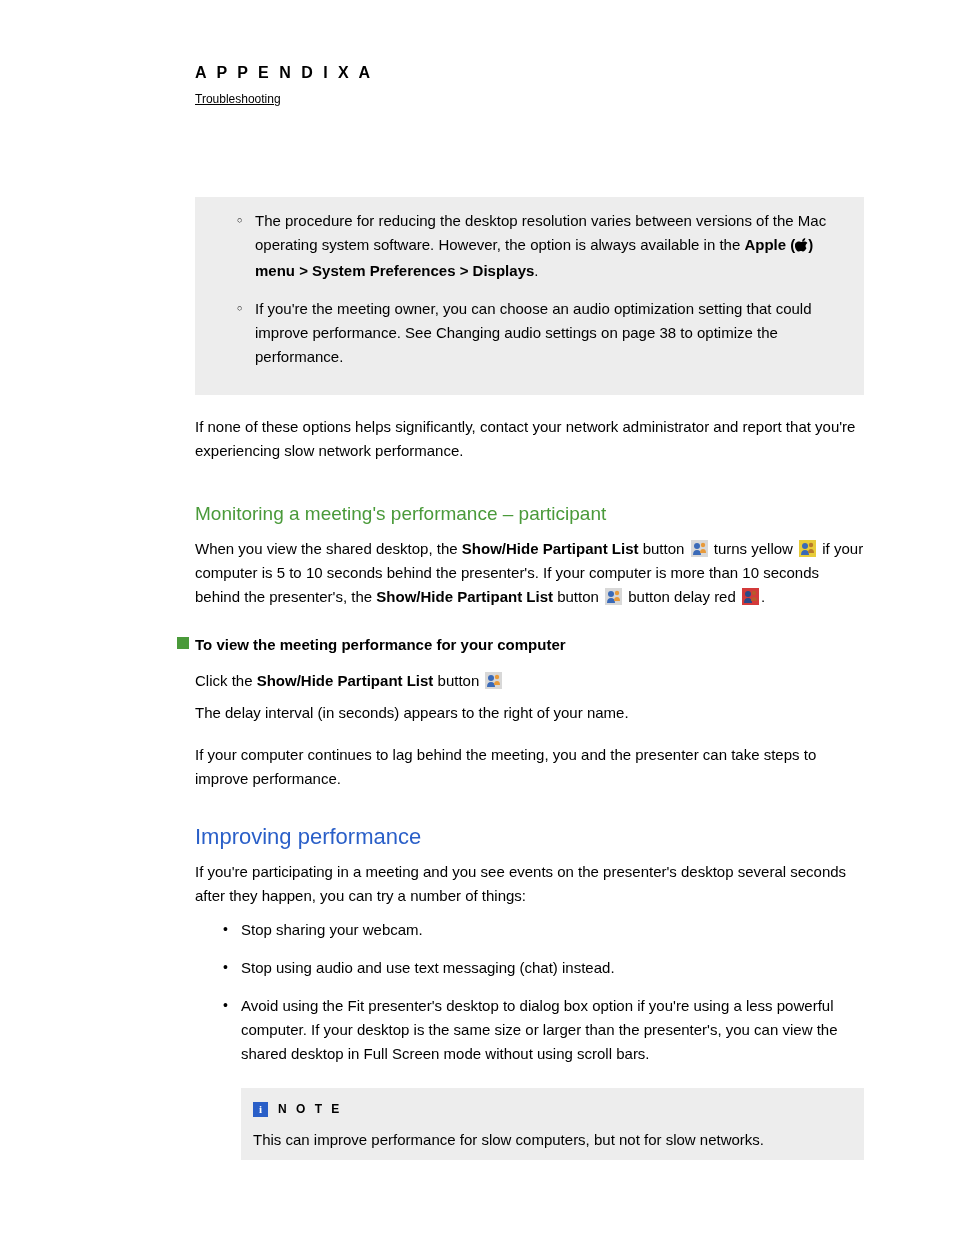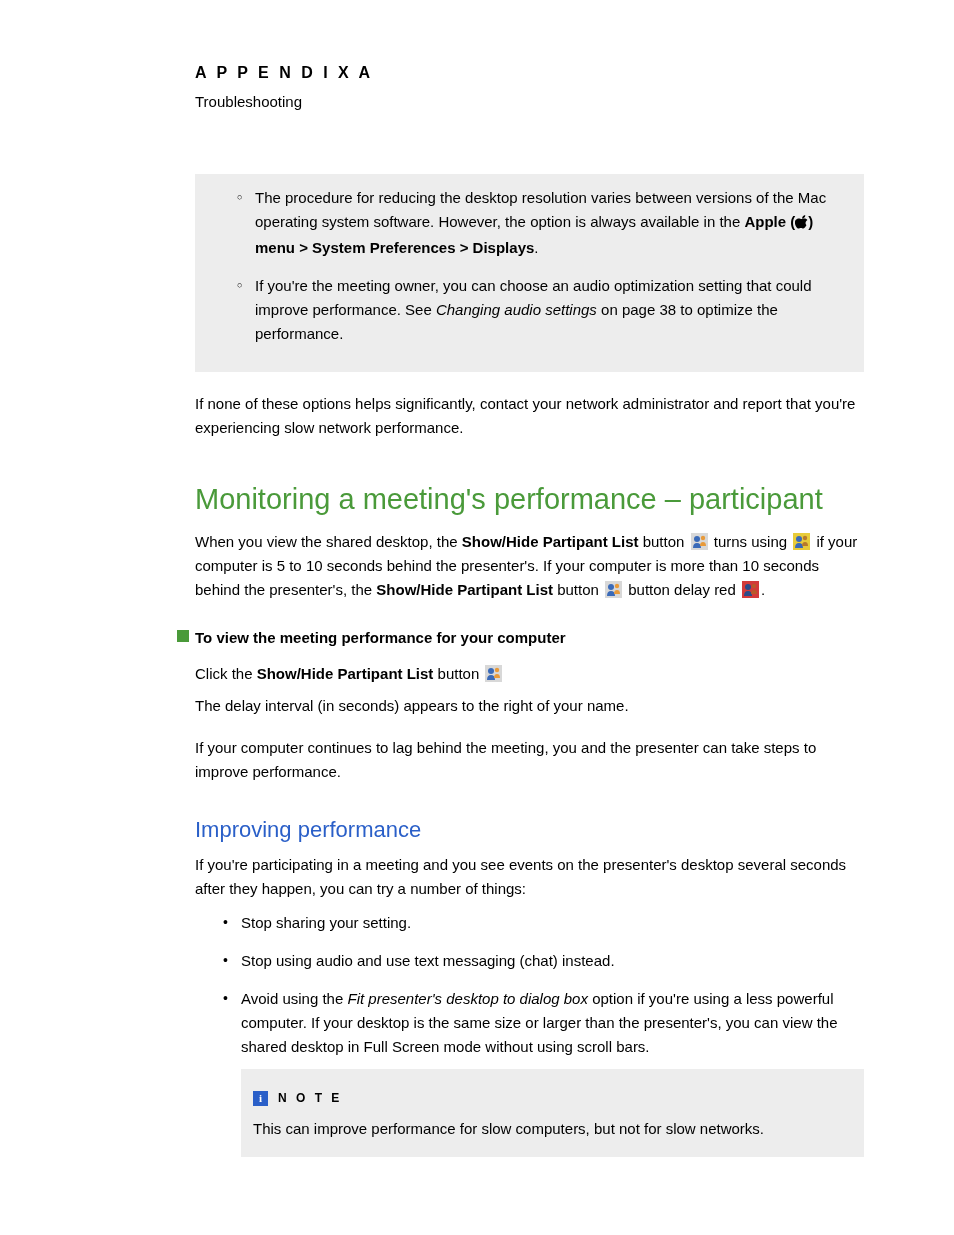--- a/index.html
+++ b/index.html
@@ -16,22 +16,23 @@
       width: 954px;
       padding: 60px 90px 60px 195px;
     }
     .header-appendix {
       font-size: 16px;
       font-weight: bold;
       letter-spacing: 3px;
       margin-bottom: 4px;
     }
     .header-sub {
-      font-size: 15px;
-      margin-bottom: 60px;
+      font-size: 12px;
+      margin-bottom: 88px;
+      text-decoration: underline;
     }
     .gray-box {
       background: #ededed;
       padding: 12px 14px 12px 14px;
       margin-left: 0;
       margin-bottom: 20px;
     }
     .circle-list {
       list-style: none;
       margin-left: 28px;
@@ -43,31 +44,31 @@
     }
     .circle-list > li::before {
       content: "○";
       position: absolute;
       left: 0;
       top: 0;
       font-size: 9px;
       line-height: 22px;
     }
     .bold { font-weight: bold; }
-    .italic { font-style: italic; }
+    .italic { }
     .apple-icon {
       display: inline-block;
       vertical-align: -2px;
     }
     .para {
       margin-bottom: 18px;
     }
     h1.section-title {
       color: #4a9a3a;
-      font-size: 29px;
+      font-size: 19px;
       font-weight: normal;
       margin-top: 36px;
       margin-bottom: 8px;
     }
     .people-icon {
       display: inline-block;
       width: 17px;
       height: 17px;
       vertical-align: -3px;
       margin: 0 2px;
@@ -109,22 +110,22 @@
     .bullet-list > li::before {
       content: "•";
       position: absolute;
       left: 0;
       top: 0;
       font-size: 14px;
       line-height: 22px;
     }
     .note-box {
       background: #ededed;
-      padding: 16px 12px;
-      margin-top: 10px;
+      padding: 8px 12px;
+      margin-top: 22px;
       margin-left: 0;
     }
     .note-header {
       margin-bottom: 8px;
     }
     .note-icon {
       display: inline-block;
       width: 15px;
       height: 15px;
       background: #2a5fc8;
@@ -166,21 +167,21 @@
 
 <h1 class="section-title">Monitoring a meeting's performance – participant</h1>
 
 <p class="para">
   <span>When you view the shared desktop, the </span><span class="bold">Show/Hide Partipant List</span><span> button </span><span class="people-icon blue"><svg width="17" height="17" viewBox="0 0 17 17">
         <rect width="17" height="17" fill="#d8d8d8"></rect>
         <circle cx="6" cy="6" r="3" fill="#3a6ab8"></circle>
         <path d="M2 15 Q2 10 6 10 Q10 10 10 15 Z" fill="#3a6ab8"></path>
         <circle cx="12" cy="5" r="2.2" fill="#e89a3a"></circle>
         <path d="M9 13 Q9 9 12 9 Q15 9 15 13 Z" fill="#e89a3a"></path>
-      </svg></span><span> turns using </span><span class="people-icon yellow"><svg width="17" height="17" viewBox="0 0 17 17">
+      </svg></span><span> turns yellow </span><span class="people-icon yellow"><svg width="17" height="17" viewBox="0 0 17 17">
         <rect width="17" height="17" fill="#e8cc3a"></rect>
         <circle cx="6" cy="6" r="3" fill="#3a6ab8"></circle>
         <path d="M2 15 Q2 10 6 10 Q10 10 10 15 Z" fill="#3a6ab8"></path>
         <circle cx="12" cy="5" r="2.2" fill="#b87a2a"></circle>
         <path d="M9 13 Q9 9 12 9 Q15 9 15 13 Z" fill="#b87a2a"></path>
       </svg></span><span> if your computer is 5 to 10 seconds behind the presenter's. If your computer is more than 10 seconds behind the presenter's, the </span><span class="bold">Show/Hide Partipant List</span><span> button </span><span class="people-icon blue"><svg width="17" height="17" viewBox="0 0 17 17">
         <rect width="17" height="17" fill="#d8d8d8"></rect>
         <circle cx="6" cy="6" r="3" fill="#3a6ab8"></circle>
         <path d="M2 15 Q2 10 6 10 Q10 10 10 15 Z" fill="#3a6ab8"></path>
         <circle cx="12" cy="5" r="2.2" fill="#e89a3a"></circle>
@@ -208,21 +209,21 @@
       </svg></span>
 </p>
 
 <p class="para">The delay interval (in seconds) appears to the right of your name.</p>
 <p class="para">If your computer continues to lag behind the meeting, you and the presenter can take steps to improve performance.</p>
 
 <h2 class="sub-title">Improving performance</h2>
 <p class="para" style="margin-bottom:6px">If you're participating in a meeting and you see events on the presenter's desktop several seconds after they happen, you can try a number of things:</p>
 
 <ul class="bullet-list">
-  <li>Stop sharing your setting.</li>
+  <li>Stop sharing your webcam.</li>
   <li>Stop using audio and use text messaging (chat) instead.</li>
   <li>
     <span>Avoid using the </span><span class="italic">Fit presenter's desktop to dialog box</span><span> option if you're using a less powerful computer. If your desktop is the same size or larger than the presenter's, you can view the shared desktop in Full Screen mode without using scroll bars.</span>
     <div class="note-box">
       <div class="note-header">
         <span class="note-icon">i</span><span class="note-label">N O T E</span>
       </div>
       <div>This can improve performance for slow computers, but not for slow networks.</div>
     </div>
   </li>

